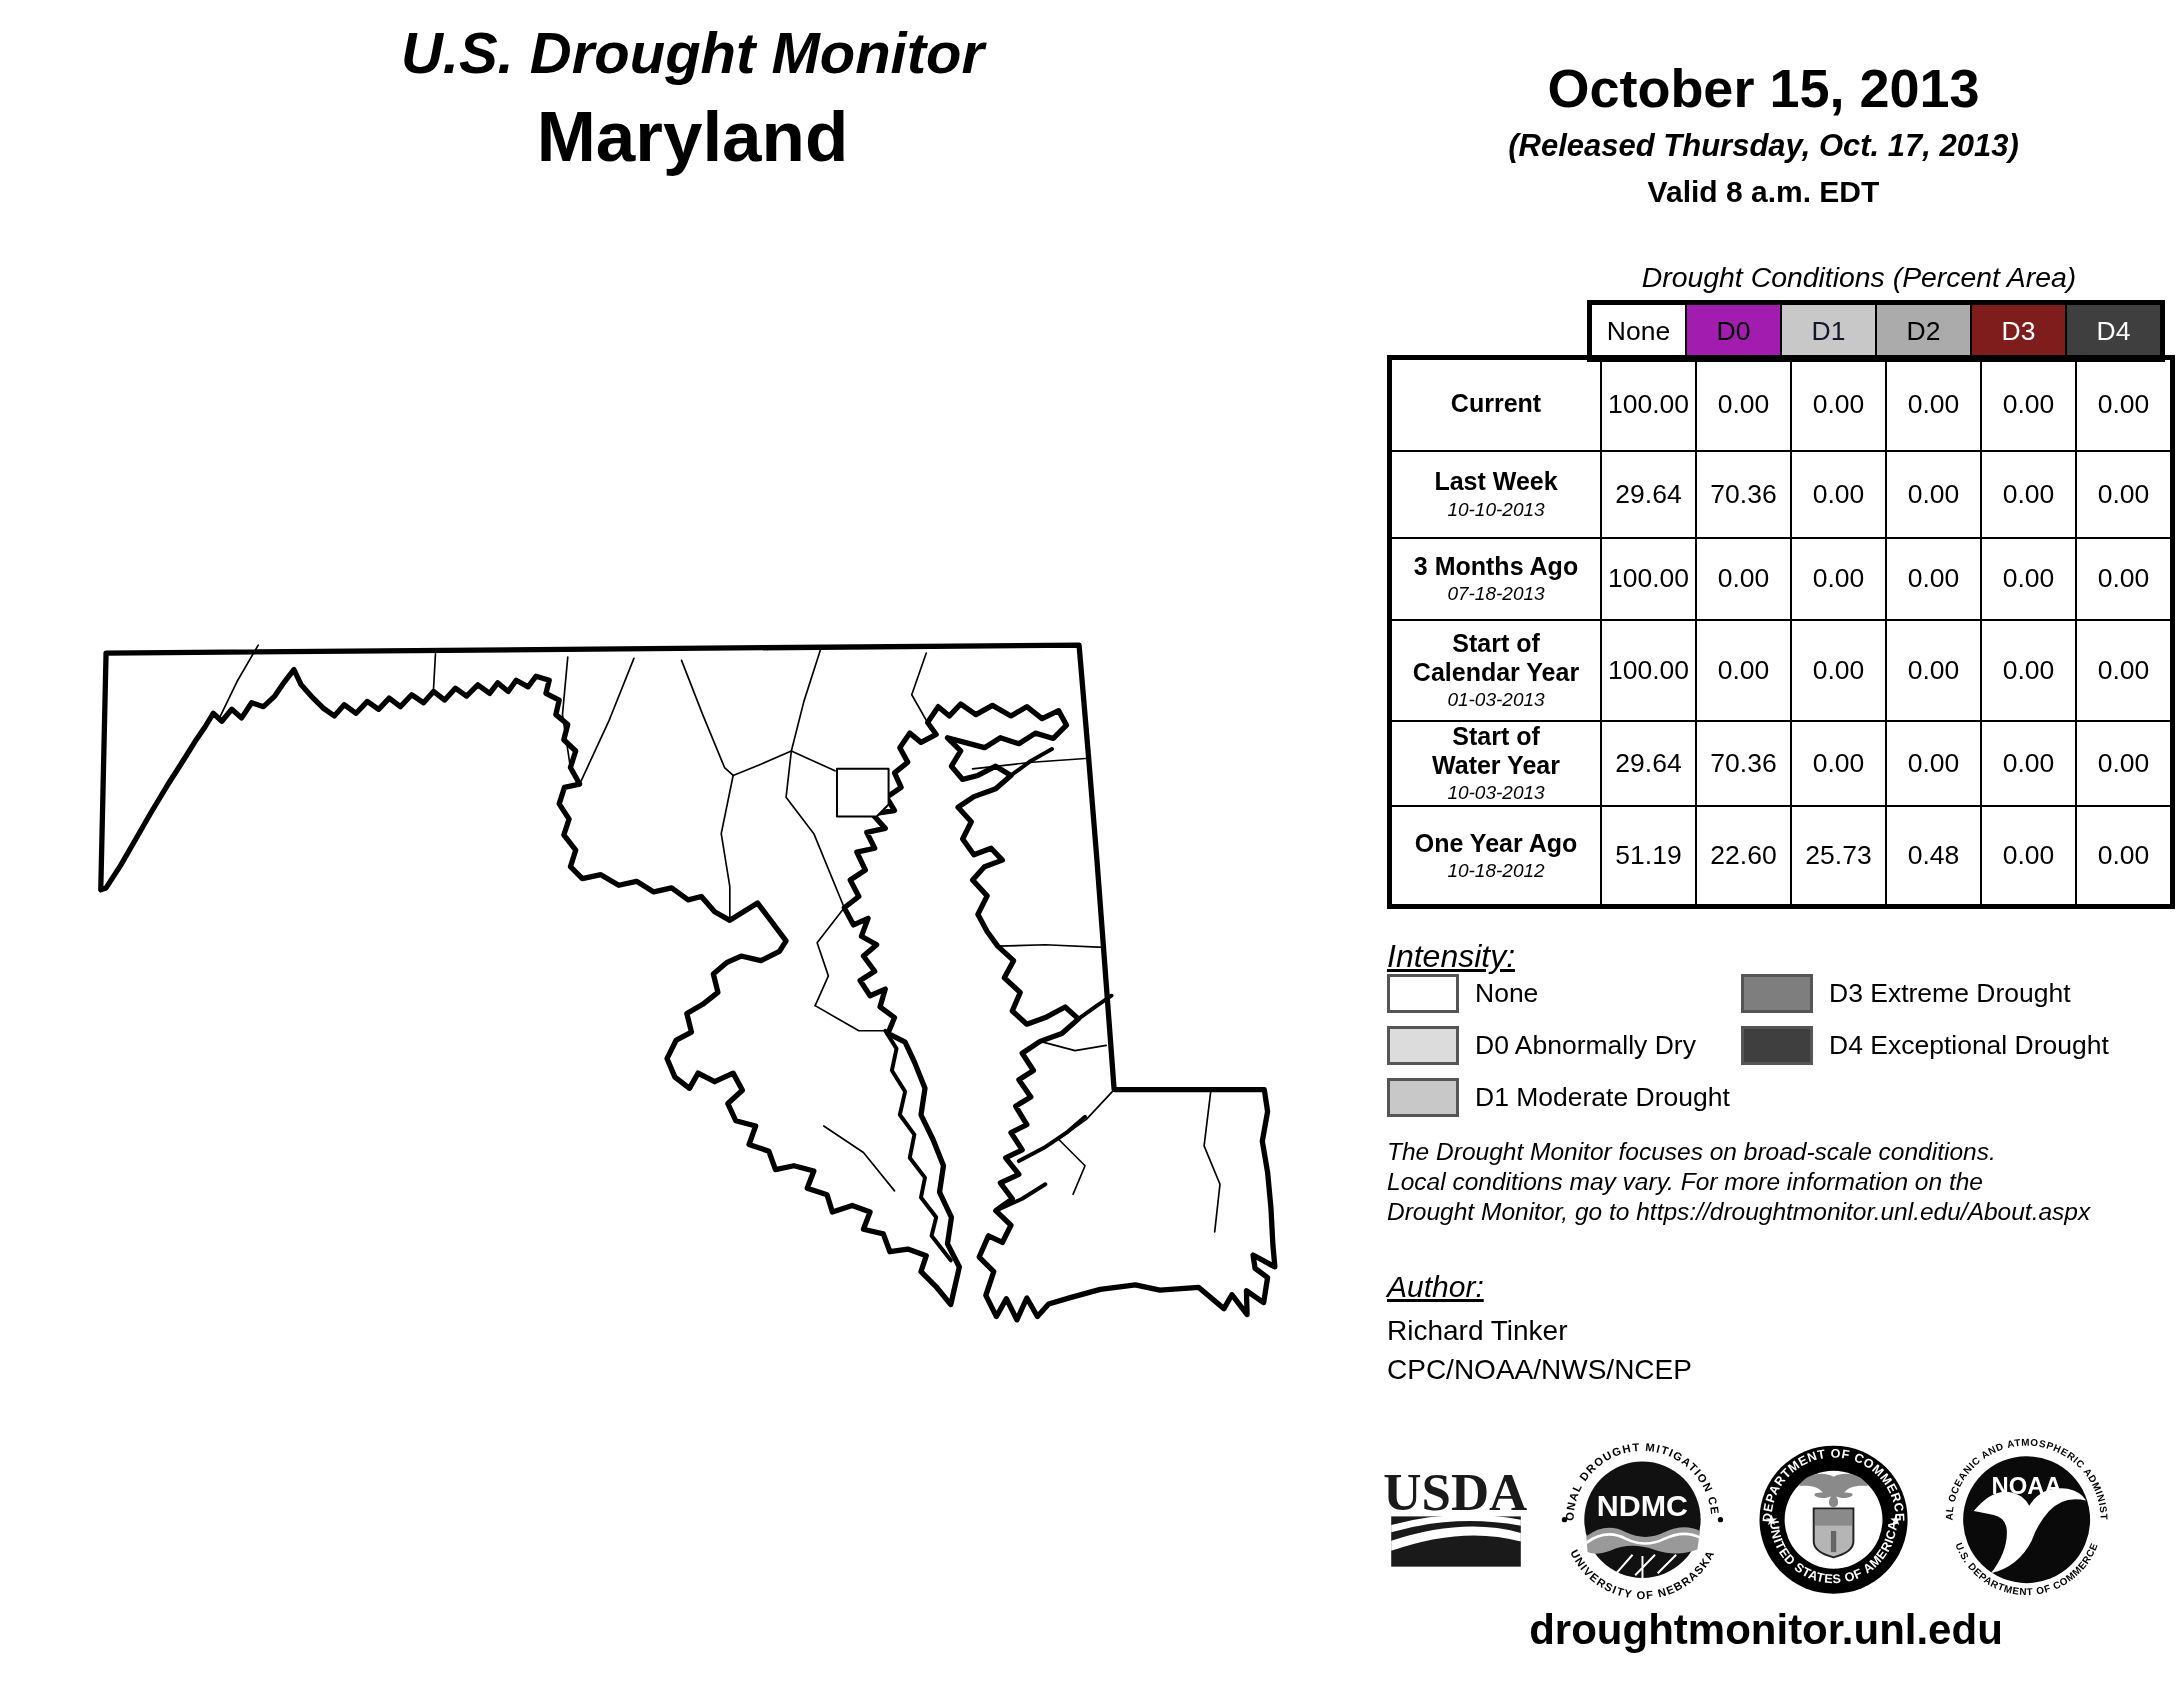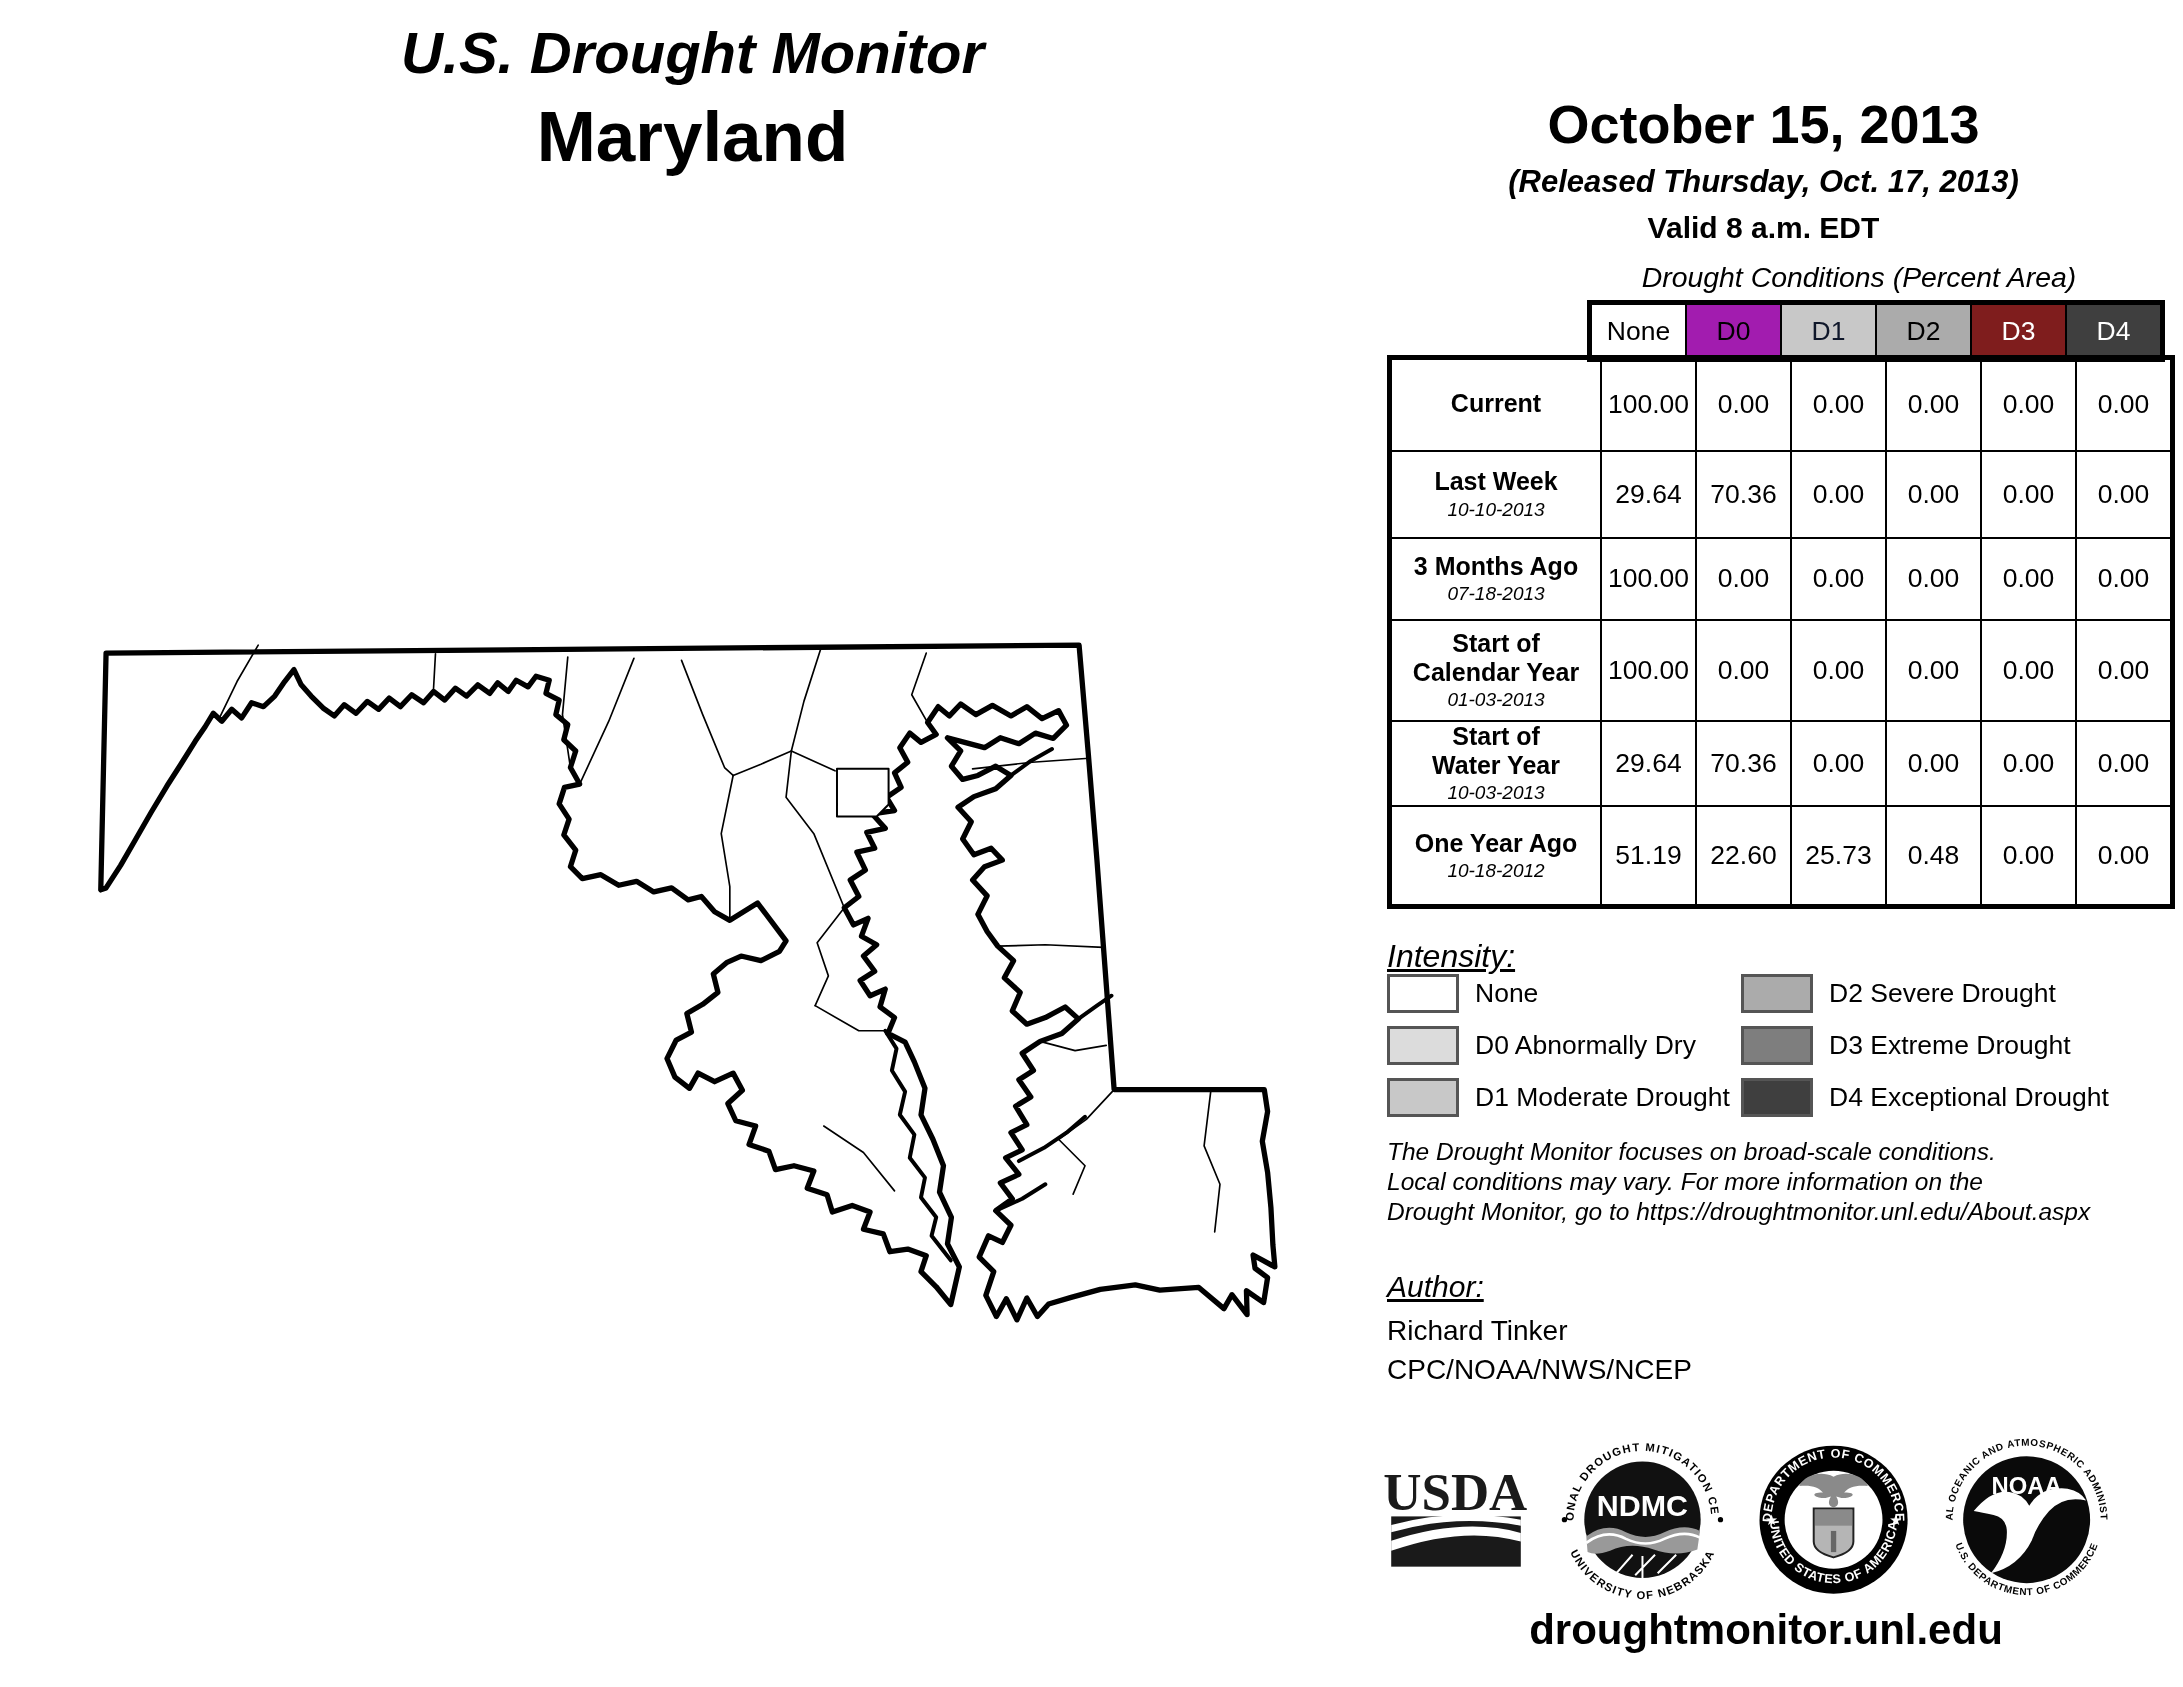--- a/index.html
+++ b/index.html
@@ -6,21 +6,21 @@
   body{width:2183px;height:1687px;position:relative;font-family:"Liberation Sans",sans-serif;color:#000;overflow:hidden;}
   .abs{position:absolute;}
 
   
   #title-block{left:0;top:0;width:1385px;text-align:center;}
   #main-title{margin-top:24px;font-size:58px;font-weight:bold;font-style:italic;line-height:1;}
   #state-title{margin-top:18.5px;font-size:71px;font-weight:bold;line-height:1;}
 
   
   #date-block{left:1389px;top:0;width:749px;text-align:center;}
-  #report-date{margin-top:97px;font-size:54px;font-weight:bold;line-height:1;}
+  #report-date{margin-top:61px;font-size:54px;font-weight:bold;line-height:1;}
   #released-date{margin-top:14.6px;font-size:31px;font-weight:bold;font-style:italic;line-height:1;}
   #valid-time{margin-top:16px;font-size:30px;font-weight:bold;line-height:1;}
 
   
   #table-title{left:1587px;top:261px;width:544px;text-align:center;font-size:28.4px;font-style:italic;}
   table{border-collapse:collapse;table-layout:fixed;}
   #header-table{position:absolute;left:1587px;top:300px;}
   #header-table td{width:91px;height:50px;border:2.6px solid #000;text-align:center;vertical-align:middle;font-size:26.5px;}
   #header-table{border:5.3px solid #000;}
   #body-table{position:absolute;left:1387px;top:355px;border:5.3px solid #000;}
@@ -201,24 +201,20 @@
   </div>
   <div class="legend-item">
     <div class="swatch" style="background: rgb(220, 220, 220);"></div>
     <div class="legend-label">D0 Abnormally Dry</div>
   </div>
   <div class="legend-item">
     <div class="swatch" style="background: rgb(200, 200, 200);"></div>
     <div class="legend-label">D1 Moderate Drought</div>
   </div>
   <div class="legend-item">
-    <div class="swatch" style="background: rgb(171, 171, 171);"></div>
-    <div class="legend-label">D2 Severe Drought</div>
-  </div>
-  <div class="legend-item">
     <div class="swatch" style="background: rgb(126, 126, 126);"></div>
     <div class="legend-label">D3 Extreme Drought</div>
   </div>
   <div class="legend-item">
     <div class="swatch" style="background: rgb(63, 63, 63);"></div>
     <div class="legend-label">D4 Exceptional Drought</div>
   </div>
 </div>
 
 <div class="abs" id="disclaimer">

